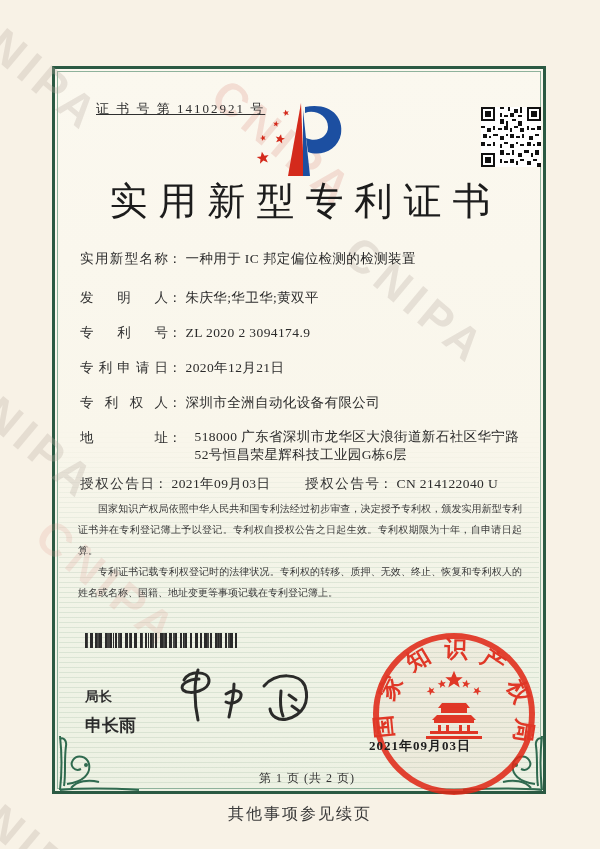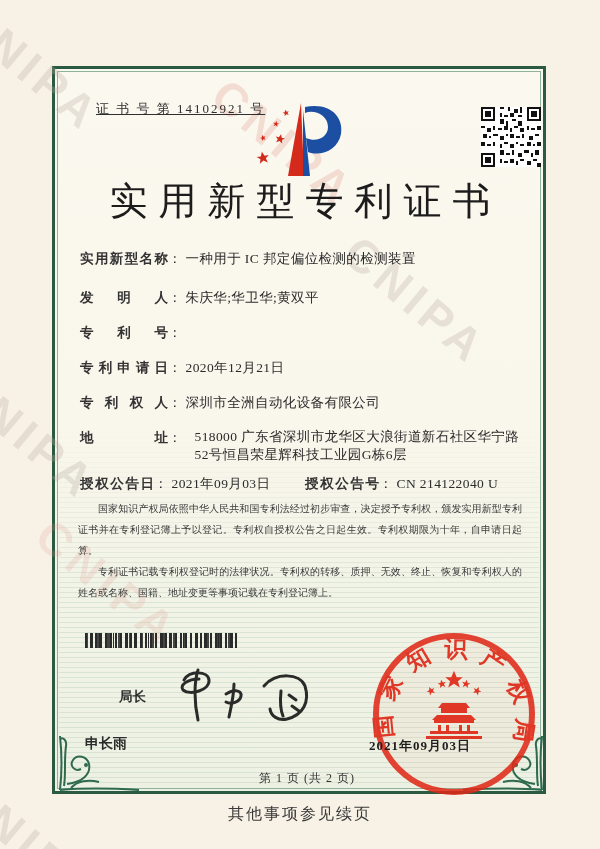--- a/index.html
+++ b/index.html
@@ -43,37 +43,37 @@
     left:0;right:0;top:176px;text-align:center;
     font-size:38px;font-weight:normal;letter-spacing:11px;color:#1c1c1c;
     text-indent:11px;
   }
   .fields{left:80px;top:249px;width:450px;font-size:13.5px;line-height:19px;}
   .frow{display:flex;align-items:flex-start;margin-bottom:16px;}
   .frow.gap-lg{margin-bottom:20px;}
   .frow.gap-sm{margin-bottom:10px;}
   .f-label{
     display:inline-block;width:88px;flex:0 0 88px;
-    text-align:justify;text-align-last:justify;color:#333;font-weight:bold;
+    text-align:justify;text-align-last:justify;color:#333;
   }
   .f-colon{flex:0 0 auto;margin-right:4px;}
   .f-value{flex:1;letter-spacing:0.4px;color:#2b2b2b;}
   .grant-pair{display:flex;align-items:flex-start;}
   .grant-left{width:225px;flex:0 0 225px;}
   .paras{left:78px;top:498px;width:444px;font-size:10px;line-height:21px;color:#3a3a3a;text-align:justify;}
   .paras p{margin:0;text-indent:2em;}
   .barcode{
     left:85px;top:633px;width:153px;height:15px;
     background-image:
       repeating-linear-gradient(90deg,#2a2a2a 0 2px,rgba(0,0,0,0) 2px 5px),
       repeating-linear-gradient(90deg,#2a2a2a 0 1px,rgba(0,0,0,0) 1px 7px),
       repeating-linear-gradient(90deg,rgba(40,40,40,0.85) 0 3px,rgba(0,0,0,0) 3px 11px);
   }
-  .director-title{left:85px;top:688px;font-size:13.5px;font-weight:bold;font-family:"Liberation Sans","DejaVu Sans",sans-serif;color:#2b2b2b;margin-left:34px;}
-  .director-name{left:85px;top:714px;font-size:14px;font-weight:bold;font-family:"Liberation Sans","DejaVu Sans",sans-serif;color:#2b2b2b;margin-top:21px;}
+  .director-title{left:85px;top:688px;font-size:13.5px;font-weight:bold;font-family:"Liberation Sans","DejaVu Sans",sans-serif;color:#2b2b2b;}
+  .director-name{left:85px;top:714px;font-size:17px;font-weight:bold;font-family:"Liberation Sans","DejaVu Sans",sans-serif;color:#2b2b2b;}
   .signature{left:168px;top:664px;z-index:2;}
   .seal{left:368px;top:628px;z-index:3;opacity:0.92;}
   .seal-date{
     left:369px;top:737px;z-index:4;font-size:13px;font-weight:bold;
     letter-spacing:1px;color:#1e1e1e;white-space:nowrap;
   }
   .page-number{left:0;right:0;top:770px;text-align:center;font-size:12px;color:#333;letter-spacing:1px;padding-left:14px;}
   .note{left:0;right:0;top:804px;text-align:center;font-size:16px;color:#3a3a3a;letter-spacing:2px;z-index:2;}
   .flourish{z-index:2;}
   .flourish.right{transform:scaleX(-1);}
@@ -192,20 +192,21 @@
     <span class="f-value">一种用于 IC 邦定偏位检测的检测装置</span>
   </div>
   <div class="frow">
     <span class="f-label">发明人</span>
     <span class="f-colon">：</span>
     <span class="f-value">朱庆华;华卫华;黄双平</span>
   </div>
   <div class="frow">
     <span class="f-label">专利号</span>
     <span class="f-colon">：</span>
+    <span class="f-value">ZL 2020 2 3094174.9</span>
   </div>
   <div class="frow">
     <span class="f-label">专利申请日</span>
     <span class="f-colon">：</span>
     <span class="f-value">2020年12月21日</span>
   </div>
   <div class="frow">
     <span class="f-label">专利权人</span>
     <span class="f-colon">：</span>
     <span class="f-value">深圳市全洲自动化设备有限公司</span>

